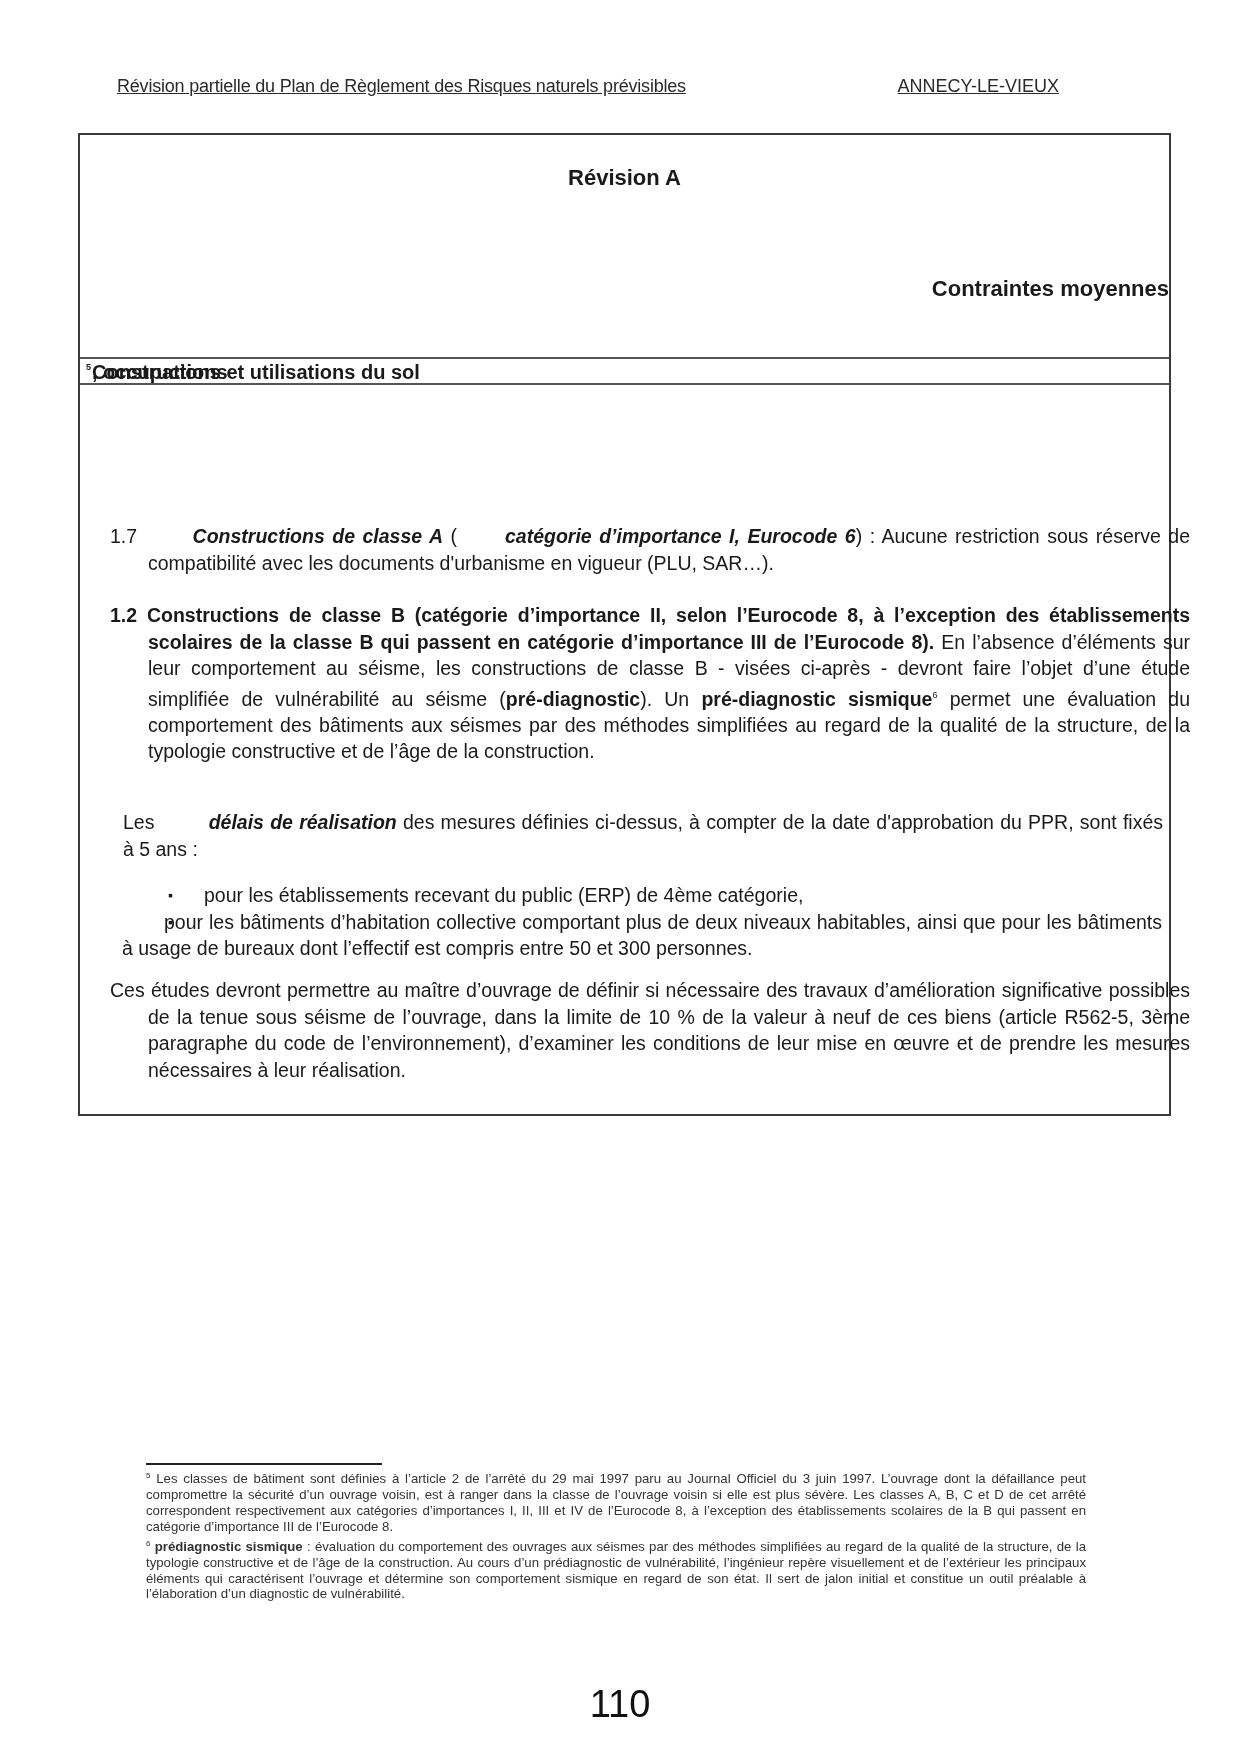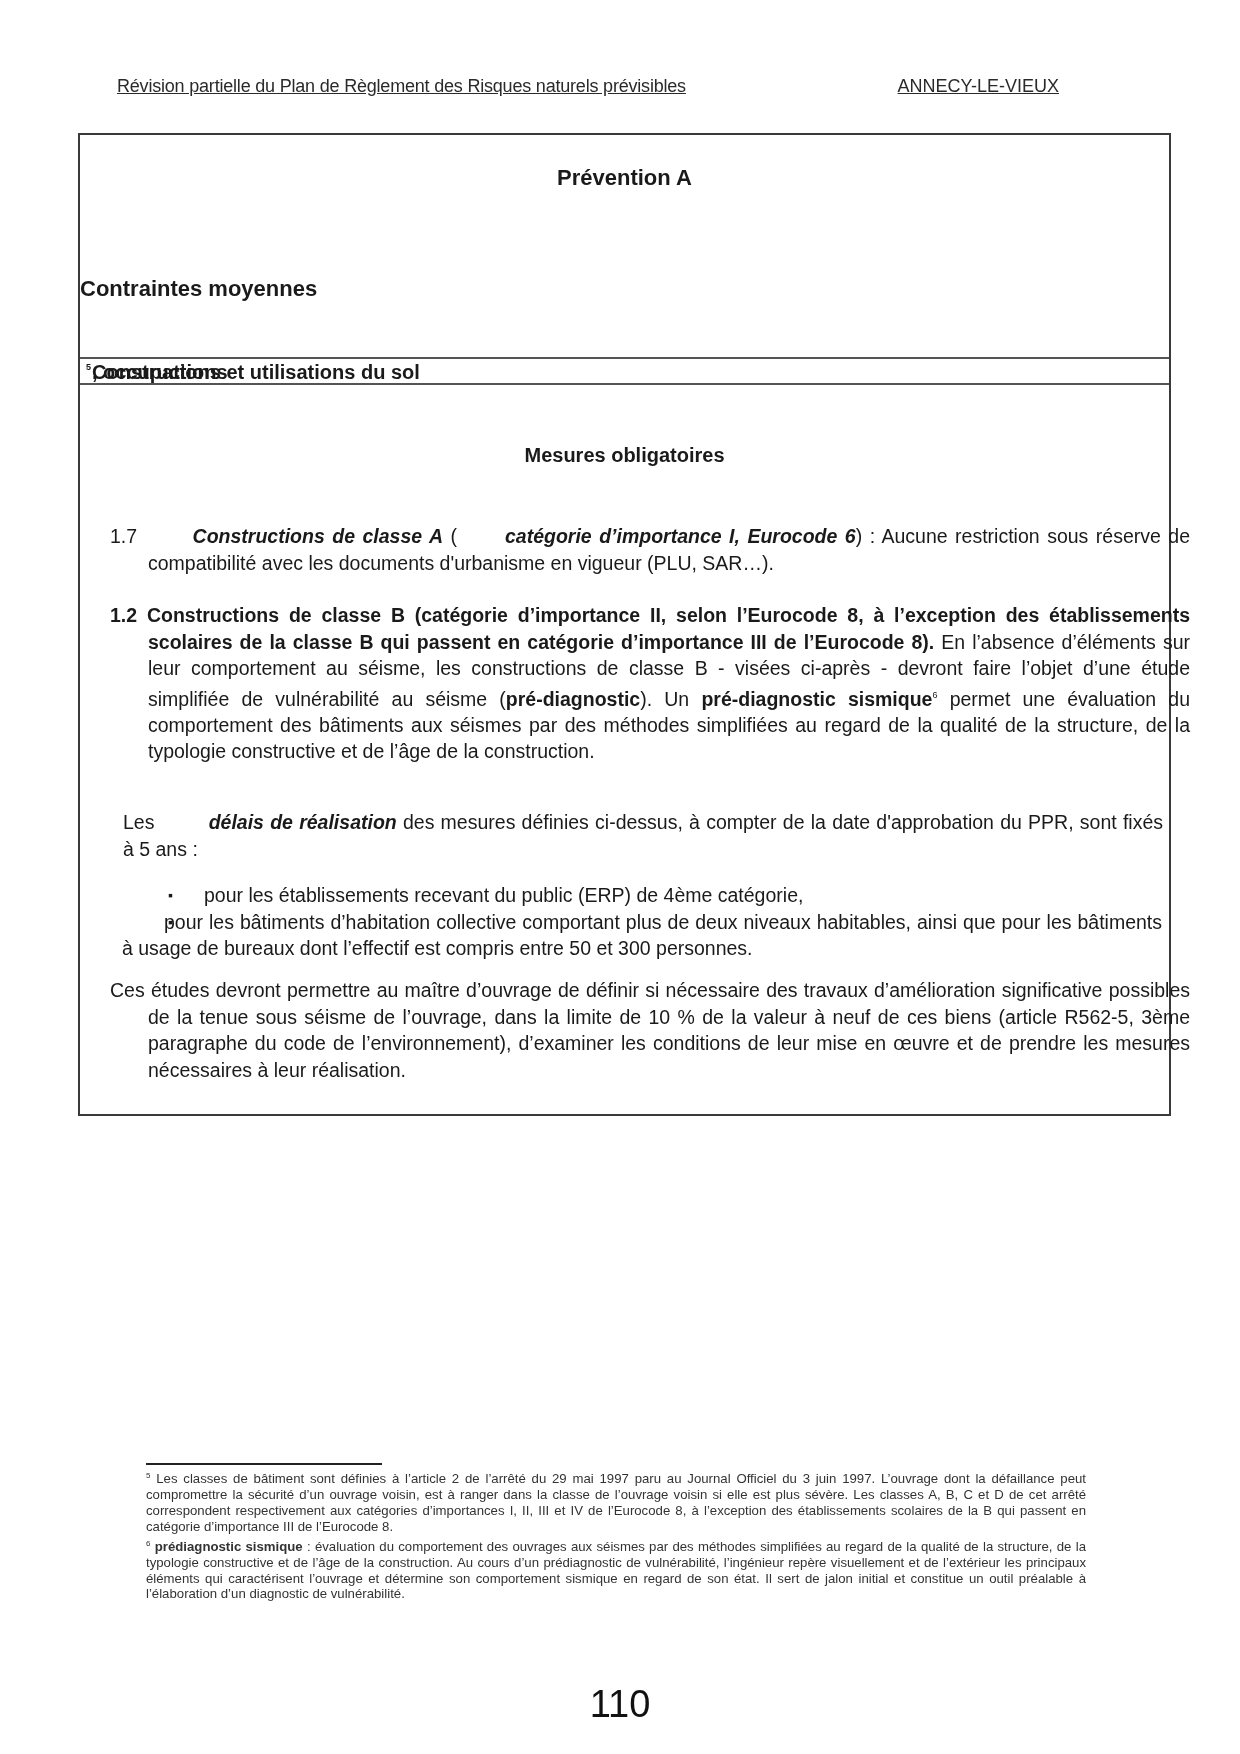--- a/index.html
+++ b/index.html
@@ -25,21 +25,21 @@
   }
   .box-title {
     position: absolute; left: 0; right: 0; top: 30px; text-align: center;
     font-size: 22px; font-weight: bold;
   }
   .box-subtitle {
     position: absolute; left: 0; right: 0; top: 88px; text-align: center;
     font-size: 20px;
   }
   .box-constraint {
-    position: absolute; left: 0; right: 0; top: 141px; text-align: left;
+    position: absolute; left: 0; right: 0; top: 141px; text-align: right;
     font-size: 22px; font-weight: bold;
   }
   .section-band {
     position: absolute; left: 0; right: 0; top: 222px; height: 28px;
     border-top: 2px solid #555; border-bottom: 2px solid #555;
     box-sizing: border-box;
   }
   .section-band span {
     position: absolute; left: 6px; top: 1px; font-size: 20px; font-weight: bold;
     white-space: nowrap;
@@ -80,28 +80,27 @@
 </style>
 </head>
 <body>
 
 <div class="header">
   <span class="left">Révision partielle du Plan de Règlement des Risques naturels prévisibles</span>
   <span class="right">ANNECY-LE-VIEUX</span>
 </div>
 
 <div class="box">
-  <div class="box-title">Prévention A</div>
+  <div class="box-title">Révision A</div>
   <div class="box-constraint">Contraintes moyennes</div>
 
   <div class="section-band">
     <span><span>Constructions</span><sup class="fn">5</sup><span>, occupations et utilisations du sol</span></span>
   </div>
 
-  <div class="mesures">Mesures obligatoires</div>
 
   <div class="para p11 hang"><span class="num">1.7</span> <b><i>Constructions de classe A</i></b><span> (</span><b><i>catégorie d’importance I, Eurocode 6</i></b><span>) : Aucune restriction sous réserve de compatibilité avec les documents d'urbanisme en vigueur (PLU, SAR…).</span></div>
 
   <div class="para p12 hang"><b><span>1.2</span> <span>Constructions de classe B (catégorie d’importance II, selon l’Eurocode 8, à l’exception des établissements scolaires de la classe B qui passent en catégorie d’importance III de l’Eurocode 8).</span></b><span> En l’absence d’éléments sur leur comportement au séisme, les constructions de classe B - visées ci-après - devront faire l’objet d’une étude simplifiée de vulnérabilité au séisme (</span><b>pré-diagnostic</b><span>). Un </span><b>pré-diagnostic sismique</b><sup class="fn">6</sup><span> permet une évaluation du comportement des bâtiments aux séismes par des méthodes simplifiées au regard de la qualité de la structure, de la typologie constructive et de l’âge de la construction.</span></div>
 
   <div class="para pdelais"><span>Les </span><b><i>délais de réalisation</i></b><span> des mesures définies ci-dessus, à compter de la date d'approbation du PPR, sont fixés à 5 ans :</span></div>
 
   <div class="bullets">
     <div class="b"><span class="dot">▪</span><span>pour les établissements recevant du public (ERP) de 4ème catégorie,</span></div>
     <div class="b b2" style="padding-left:0;text-indent:42px;margin-left:-40px;"><span class="dot" style="left:46px;text-indent:0;">▪</span><span>pour les bâtiments d’habitation collective comportant plus de deux niveaux habitables, ainsi que pour les bâtiments à usage de bureaux dont l’effectif est compris entre 50 et 300 personnes.</span></div>

